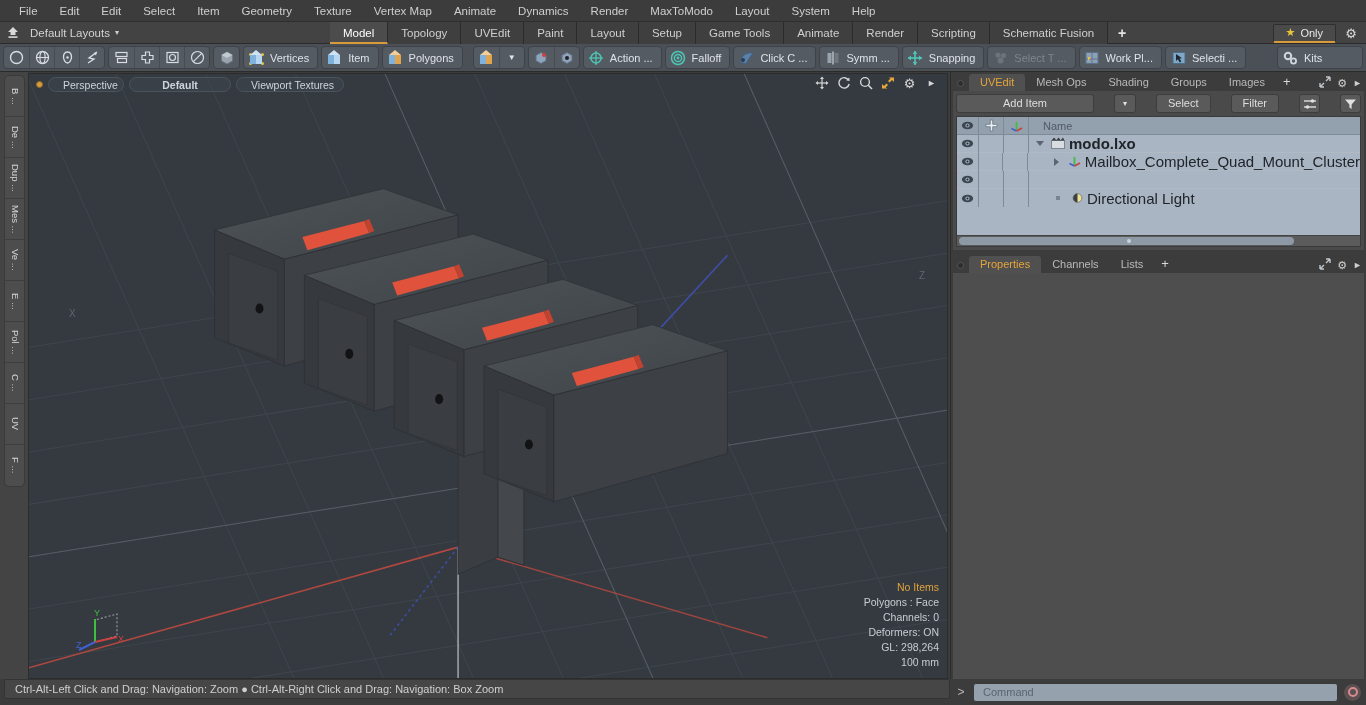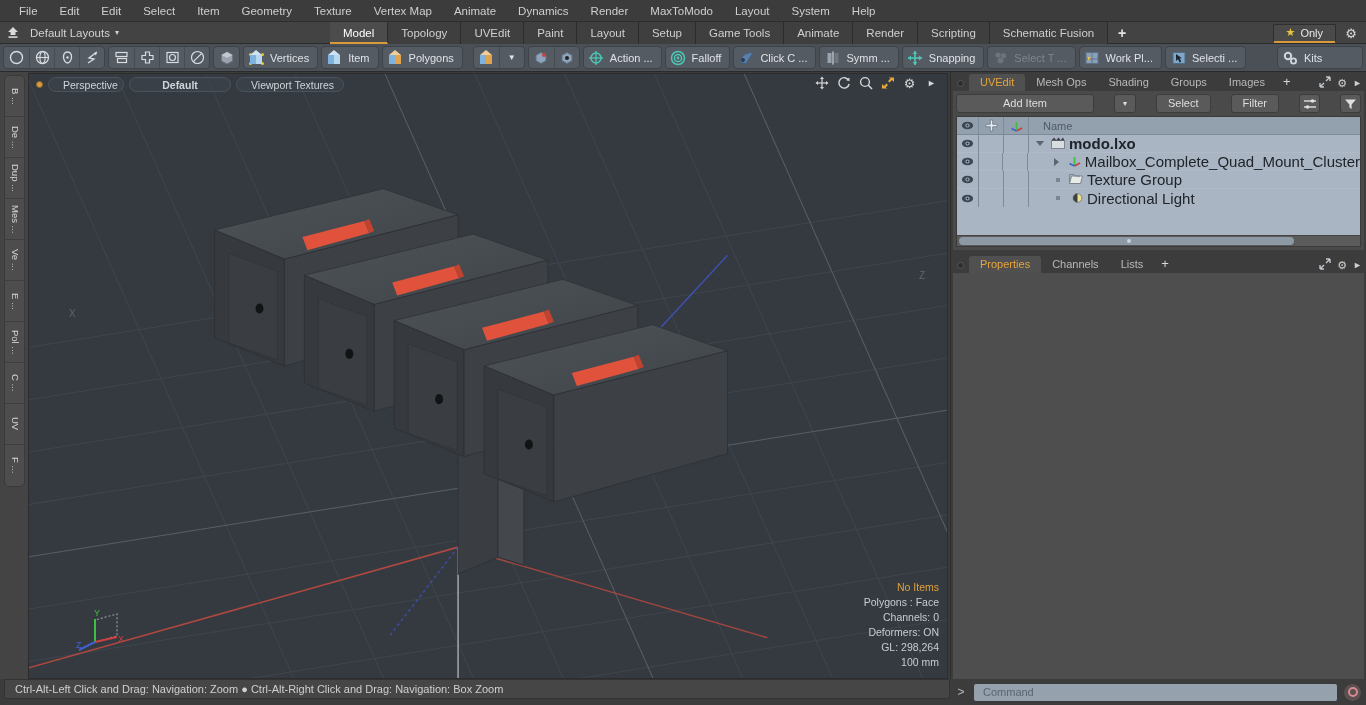--- a/index.html
+++ b/index.html
@@ -807,33 +807,20 @@
           <div class="il-row">
             <div class="il-col il-c1">
               <svg class="eye" viewBox="0 0 14 10">
                   <ellipse cx="7" cy="5" rx="6.2" ry="4.2" fill="#3d4651"></ellipse>
                   <circle cx="7" cy="5" r="2.3" fill="#9fb0c0"></circle>
                   <circle cx="7" cy="5" r="1.1" fill="#20262d"></circle>
                 </svg>
             </div>
             <div class="il-col il-c2"></div>
             <div class="il-col il-c3"></div>
-            <div class="il-name">
-              <span class="indent"></span>
-              <span class="indent2">
-                  <i class="dotsq"></i>
-                </span>
-              <span>
-                <svg width="14" height="12">
-                    <path d="M0.5 10.5 L2.5 3 H13.5 L11.5 10.5 Z" fill="#e8ece9" stroke="#7d858d"></path>
-                    <path d="M0.5 10.5 L0.5 1.5 H5 L6.2 3 H10 V4.2" fill="none" stroke="#7d858d"></path>
-                  </svg>
-              </span>
-              <span>Texture Group</span>
-            </div>
           </div>
 
           <div class="il-row" style="border-bottom:none">
             <div class="il-col il-c1">
               <svg class="eye" viewBox="0 0 14 10">
                   <ellipse cx="7" cy="5" rx="6.2" ry="4.2" fill="#3d4651"></ellipse>
                   <circle cx="7" cy="5" r="2.3" fill="#9fb0c0"></circle>
                   <circle cx="7" cy="5" r="1.1" fill="#20262d"></circle>
                 </svg>
             </div>

